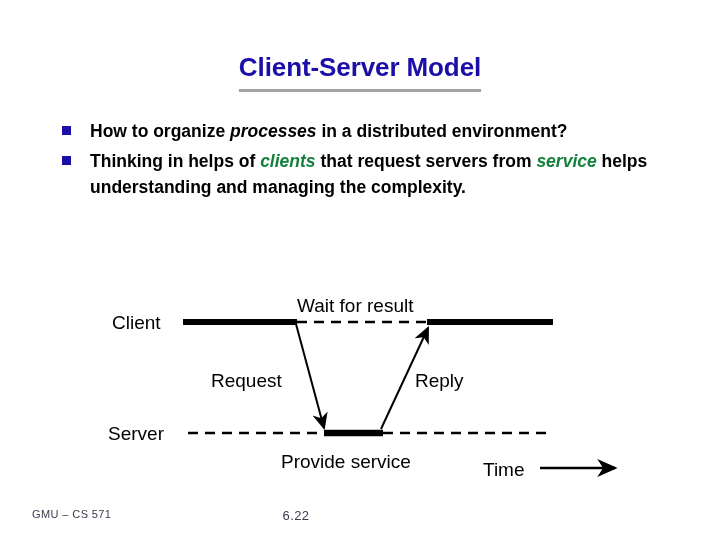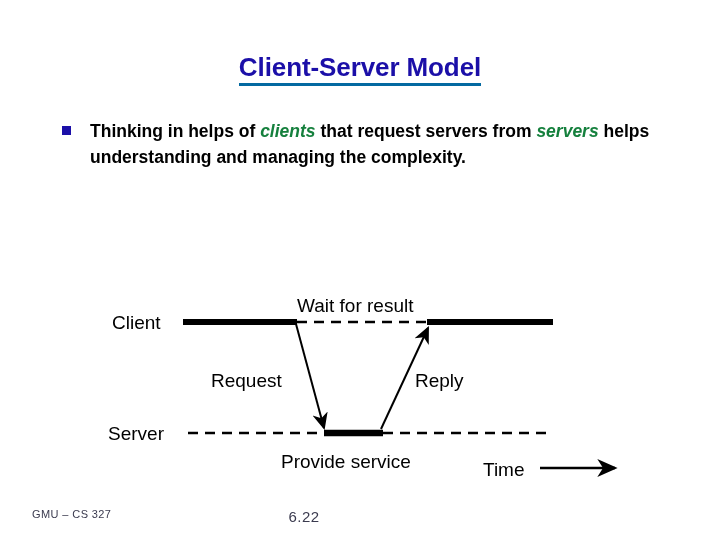--- a/index.html
+++ b/index.html
@@ -22,22 +22,22 @@
     left: 0;
     top: 52px;
     width: 720px;
     text-align: center;
     font-size: 26px;
     font-weight: bold;
     color: #1B0FA8;
     letter-spacing: -0.1px;
   }
   .slide-title span {
-    border-bottom: 3px solid #0369a1;
-    padding-bottom: 1px;
+    border-bottom: 3px solid #a3a3a3;
+    padding-bottom: 7px;
   }
 
   
   .bullet-list {
     position: absolute;
     left: 62px;
     top: 118px;
     width: 640px;
   }
   .bullet-row {
@@ -89,42 +89,46 @@
   .footer-left {
     position: absolute;
     left: 32px;
     top: 8px;
     font-size: 11px;
     color: #3B3B4F;
     letter-spacing: 0.4px;
   }
   .footer-center {
     position: absolute;
-    left: 8px;
+    left: 0;
     top: 8px;
     width: 592px;
     text-align: center;
-    font-size: 15px;
+    font-size: 13px;
     color: #3B3B4F;
     letter-spacing: 0.4px;
   }
 </style>
 </head>
 <body>
 
 <div class="slide-title">
   <span>Client-Server Model</span>
 </div>
 
 <div class="bullet-list">
 
+  <div class="bullet-row">
+    <div class="bullet-marker" style="background: rgb(27, 15, 168);"></div>
+    <div class="bullet-text"><span>How to organize </span><span class="it">processes</span><span> in a distributed environment?</span></div>
+  </div>
 
   <div class="bullet-row">
     <div class="bullet-marker" style="background: rgb(27, 15, 168);"></div>
-    <div class="bullet-text"><span>Thinking in helps of </span><span class="kw">clients</span><span> that request servers from </span><span class="kw">servers</span><span> helps understanding and managing the complexity.</span></div>
+    <div class="bullet-text"><span>Thinking in helps of </span><span class="kw">clients</span><span> that request servers from </span><span class="kw">service</span><span> helps understanding and managing the complexity.</span></div>
   </div>
 
 </div>
 
 <div class="diagram">
   <svg width="720" height="220" viewBox="0 0 720 220" xmlns="http://www.w3.org/2000/svg">
     <defs>
       <marker id="arrHead" markerWidth="9" markerHeight="9" refX="7.5" refY="4.5" orient="auto" markerUnits="strokeWidth">
         <path d="M0,0.6 L8.6,4.5 L0,8.4 L2.4,4.5 Z" fill="#000000"></path>
       </marker>
@@ -154,15 +158,15 @@
     <text class="dg-label" x="415" y="117">Reply</text>
 
     <text class="dg-label" x="281" y="198">Provide service</text>
 
     <text class="dg-label" x="483" y="206">Time</text>
     <line x1="540" y1="198" x2="615" y2="198" stroke="#000" stroke-width="2.6" marker-end="url(#arrHeadTime)"></line>
   </svg>
 </div>
 
 <div class="footer">
-  <div class="footer-left">GMU – CS 327</div>
+  <div class="footer-left">GMU – CS 571</div>
   <div class="footer-center">6.22</div>
 </div>
 
 </body></html>

